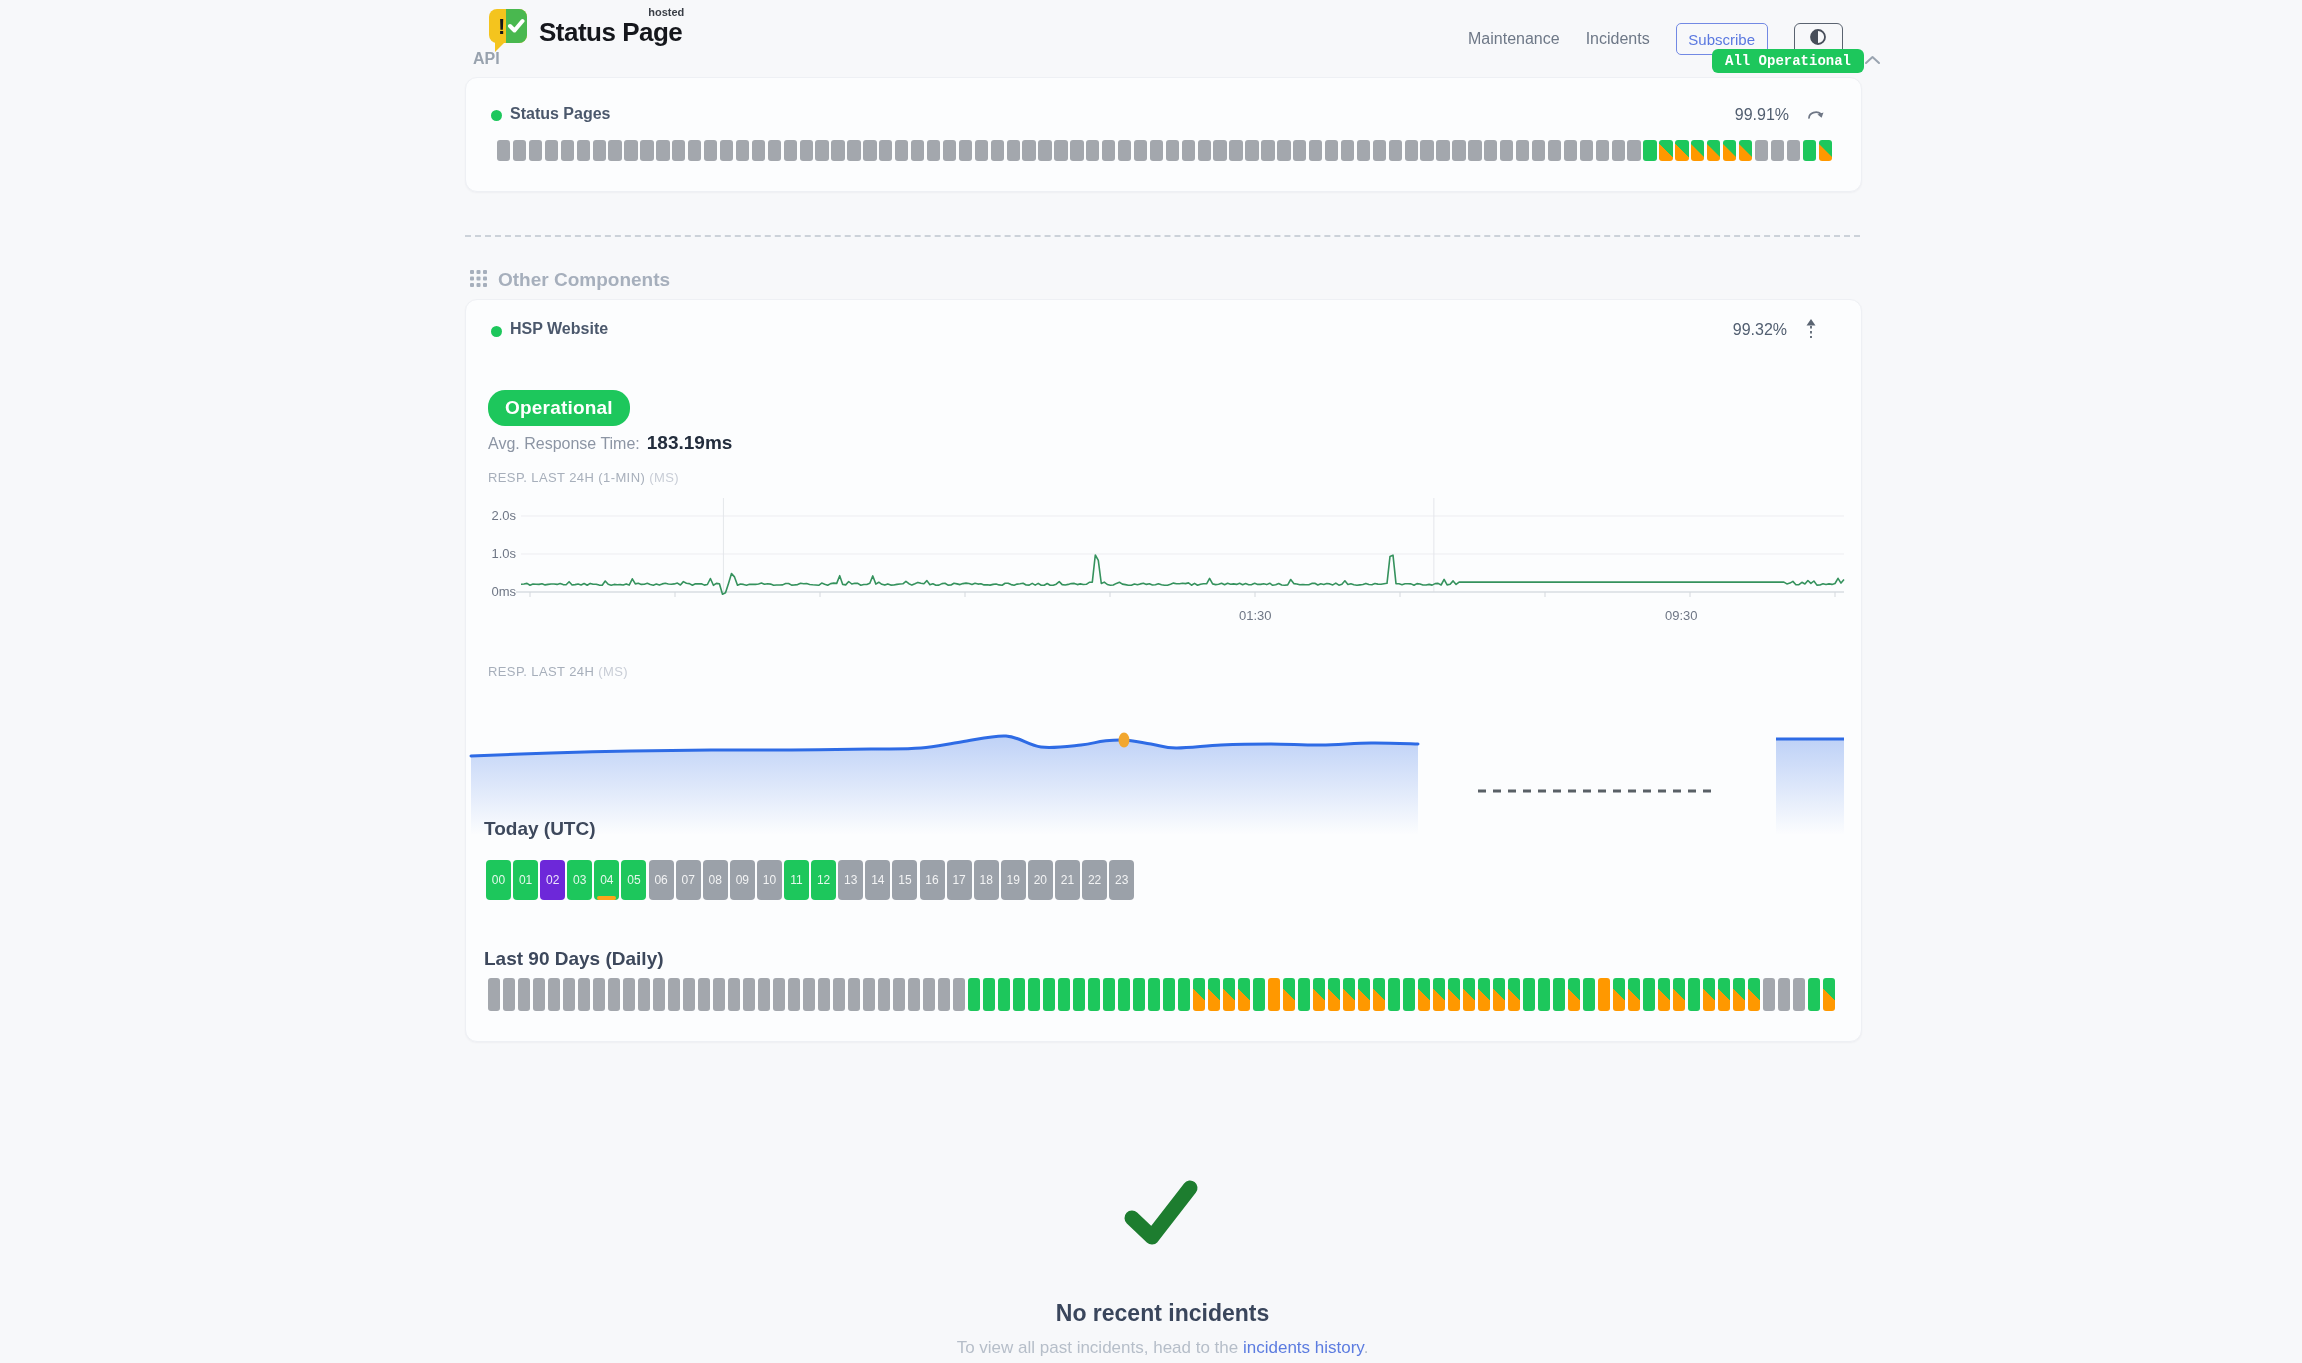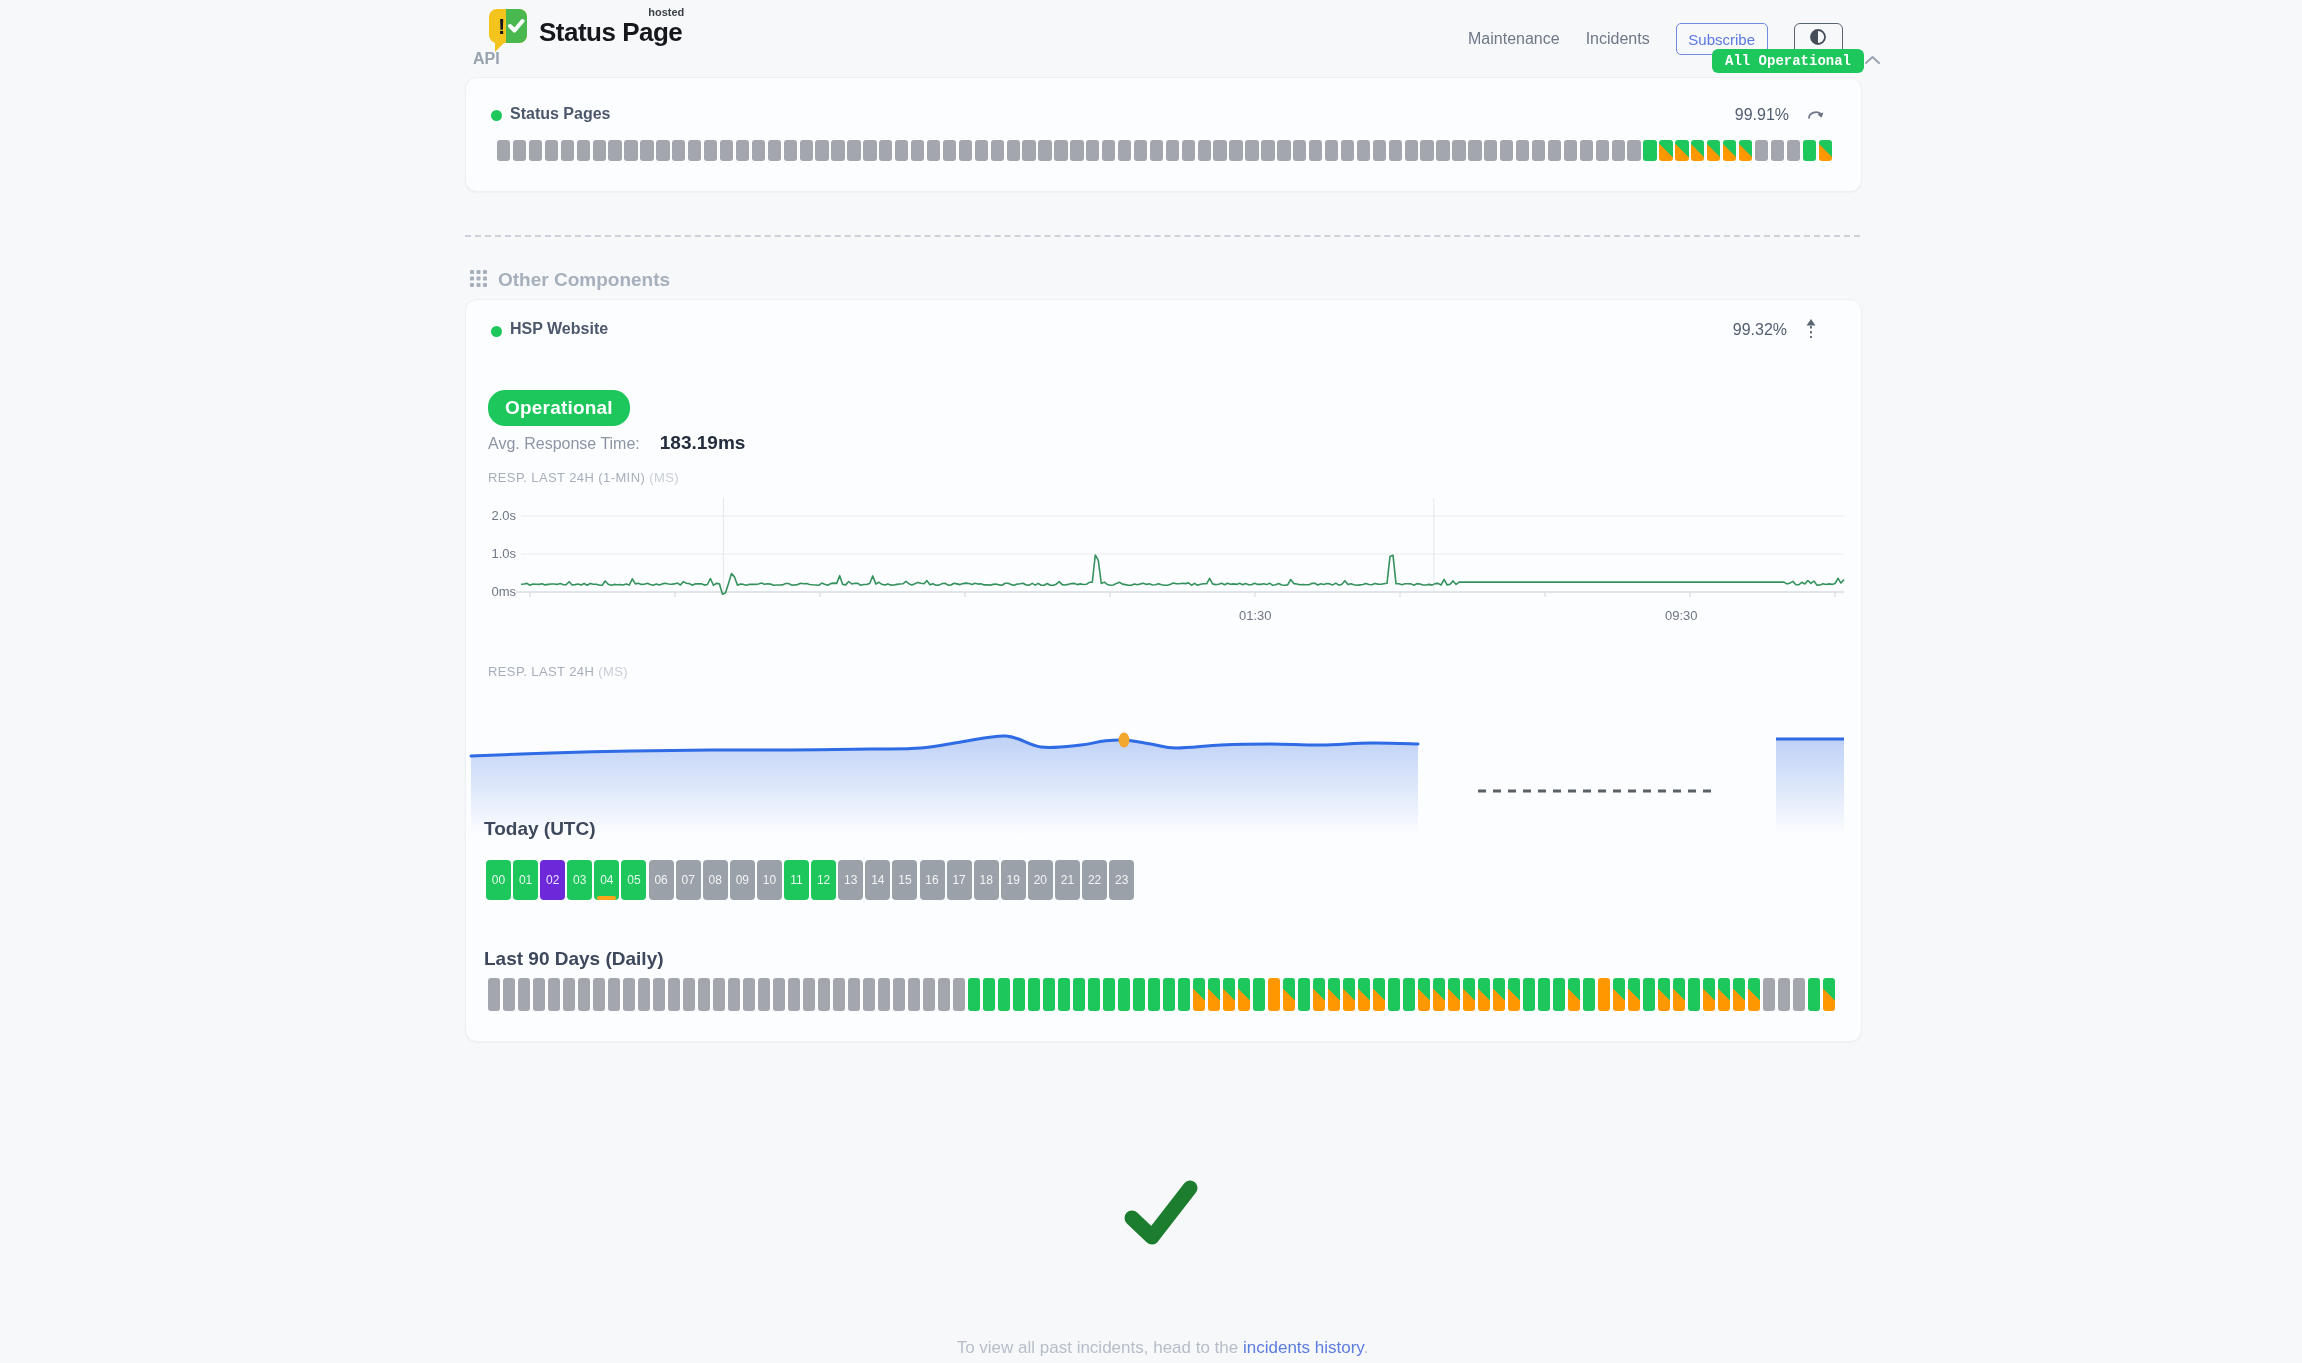--- a/index.html
+++ b/index.html
@@ -25,21 +25,21 @@
   .uptime{position:absolute;font-size:16px;color:#515e70;}
   .strip{position:absolute;display:flex;}
   .strip>span{flex:1;border-radius:3px;cursor:pointer;}
 
   .divider{left:465px;top:235px;width:1395px;border-top:2px dashed #ccd2d9;}
   .sec2-head{left:470px;top:269px;display:flex;align-items:center;gap:11px;}
   .sec2-title{font-size:19px;font-weight:600;color:#a6afbc;}
 
   .pill{position:absolute;background:#1dc75c;color:#fff;font-size:19px;font-weight:700;padding:7px 17px;border-radius:17px;letter-spacing:0.2px;}
   .avg-label{font-size:16px;color:#8c95a4;}
-  .avg-value{font-size:19px;font-weight:700;color:#232d3d;margin-left:20px;}
+  .avg-value{font-size:19px;font-weight:700;color:#232d3d;margin-left:7px;}
   .chart-label{position:absolute;font-size:13px;color:#a7afbb;letter-spacing:0.4px;}
   .chart-label .unit{color:#c8cdd6;}
 
   svg text{font-family:"Liberation Sans",sans-serif;}
 
   .block-title{position:absolute;font-size:19px;font-weight:600;color:#3d485c;}
   .hours{position:absolute;display:flex;gap:2.1px;}
   .hourbox{position:relative;width:25px;height:40px;border-radius:4px;display:flex;align-items:center;justify-content:center;font-size:12px;color:rgba(255,255,255,0.88);cursor:pointer;}
   .hourbox .partial{position:absolute;bottom:0px;left:12%;width:76%;height:4px;background:#ffa41b;border-radius:2px;}
 
@@ -400,17 +400,18 @@
         <span style="background:#1dc75c"></span>
         <span style="background:linear-gradient(45deg,#ff9800 49%,#1dc75c 51%)"></span>
       </div>
   </div>
 
   <div class="abs" style="left:1120px;top:1176px;">
     <svg width="82" height="78" viewBox="0 0 82 78">
       <path d="M12,42 L32,61 L70,12" stroke="#1d7d2f" stroke-width="15" fill="none" stroke-linecap="round" stroke-linejoin="round"></path>
     </svg>
   </div>
+  <div class="abs footer-center no-incidents" style="top:1300px;">No recent incidents</div>
   <div class="abs footer-center sub-line" style="top:1338px;">
     <span>To view all past incidents, head to the </span><span class="link">incidents history</span><span>.</span>
   </div>
 
 </div>
 
 </body></html>

